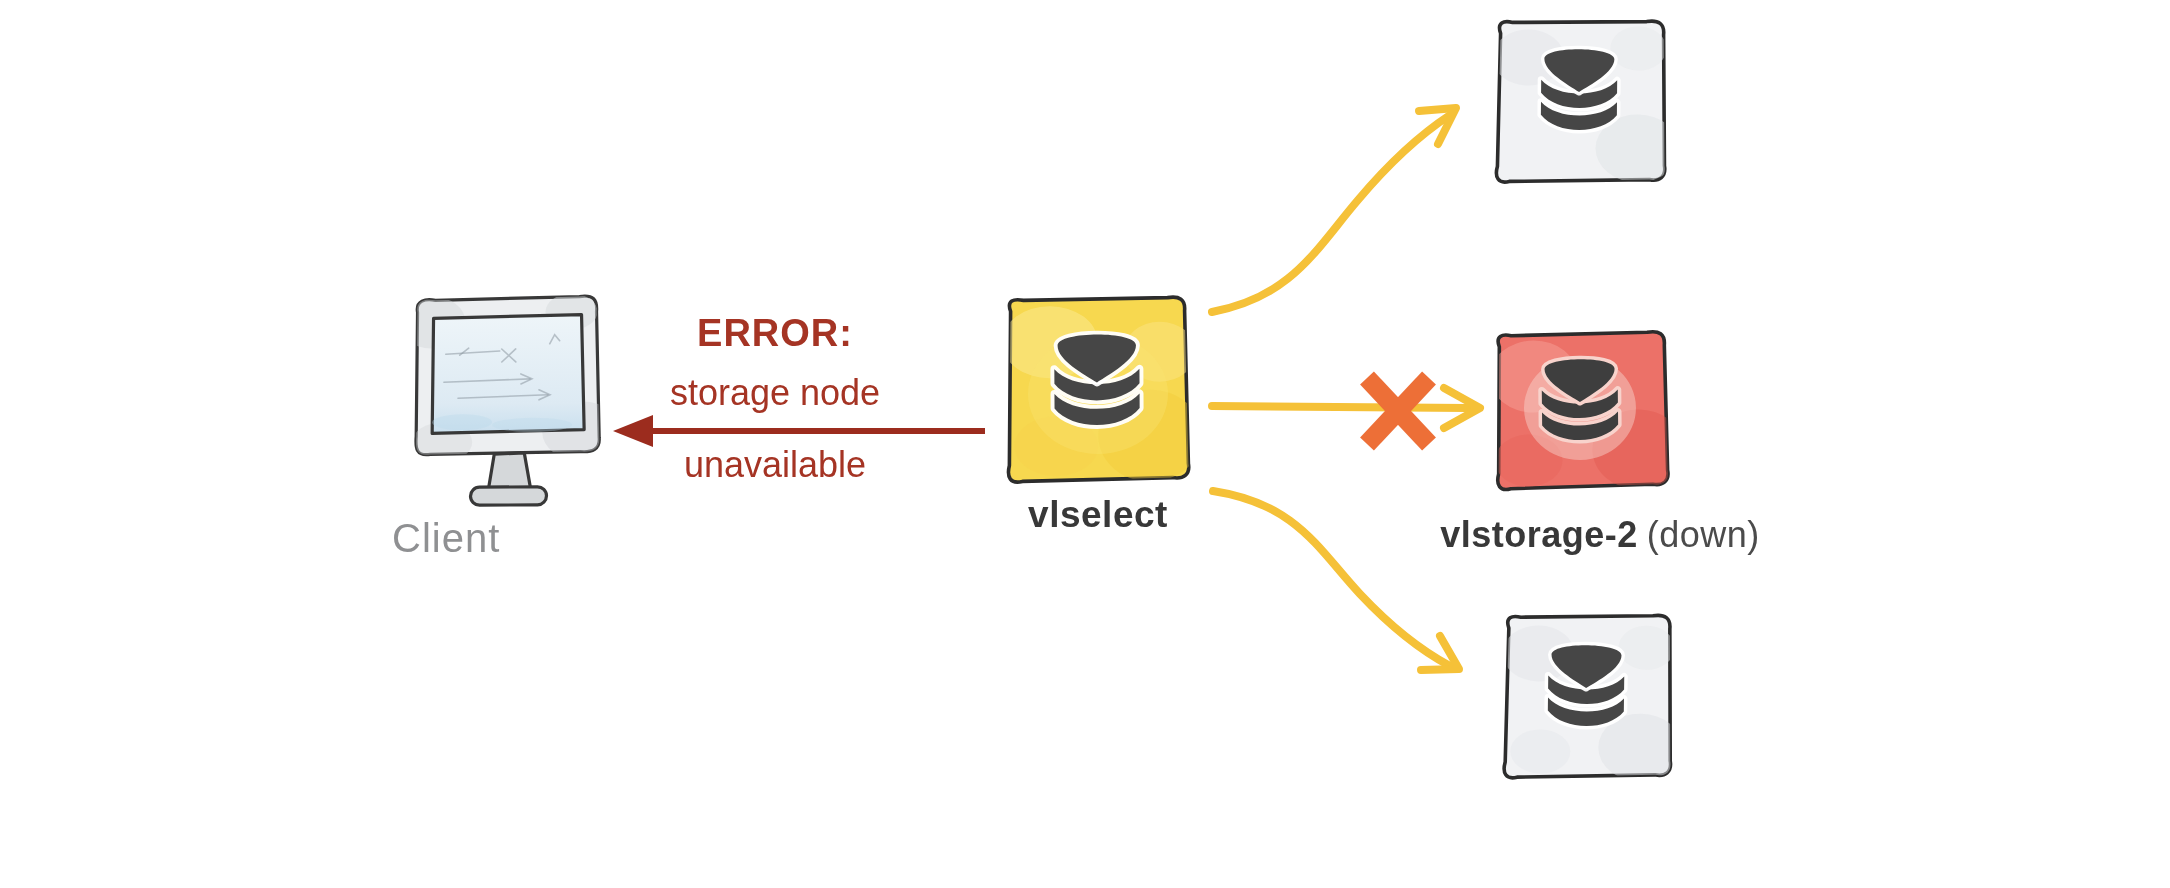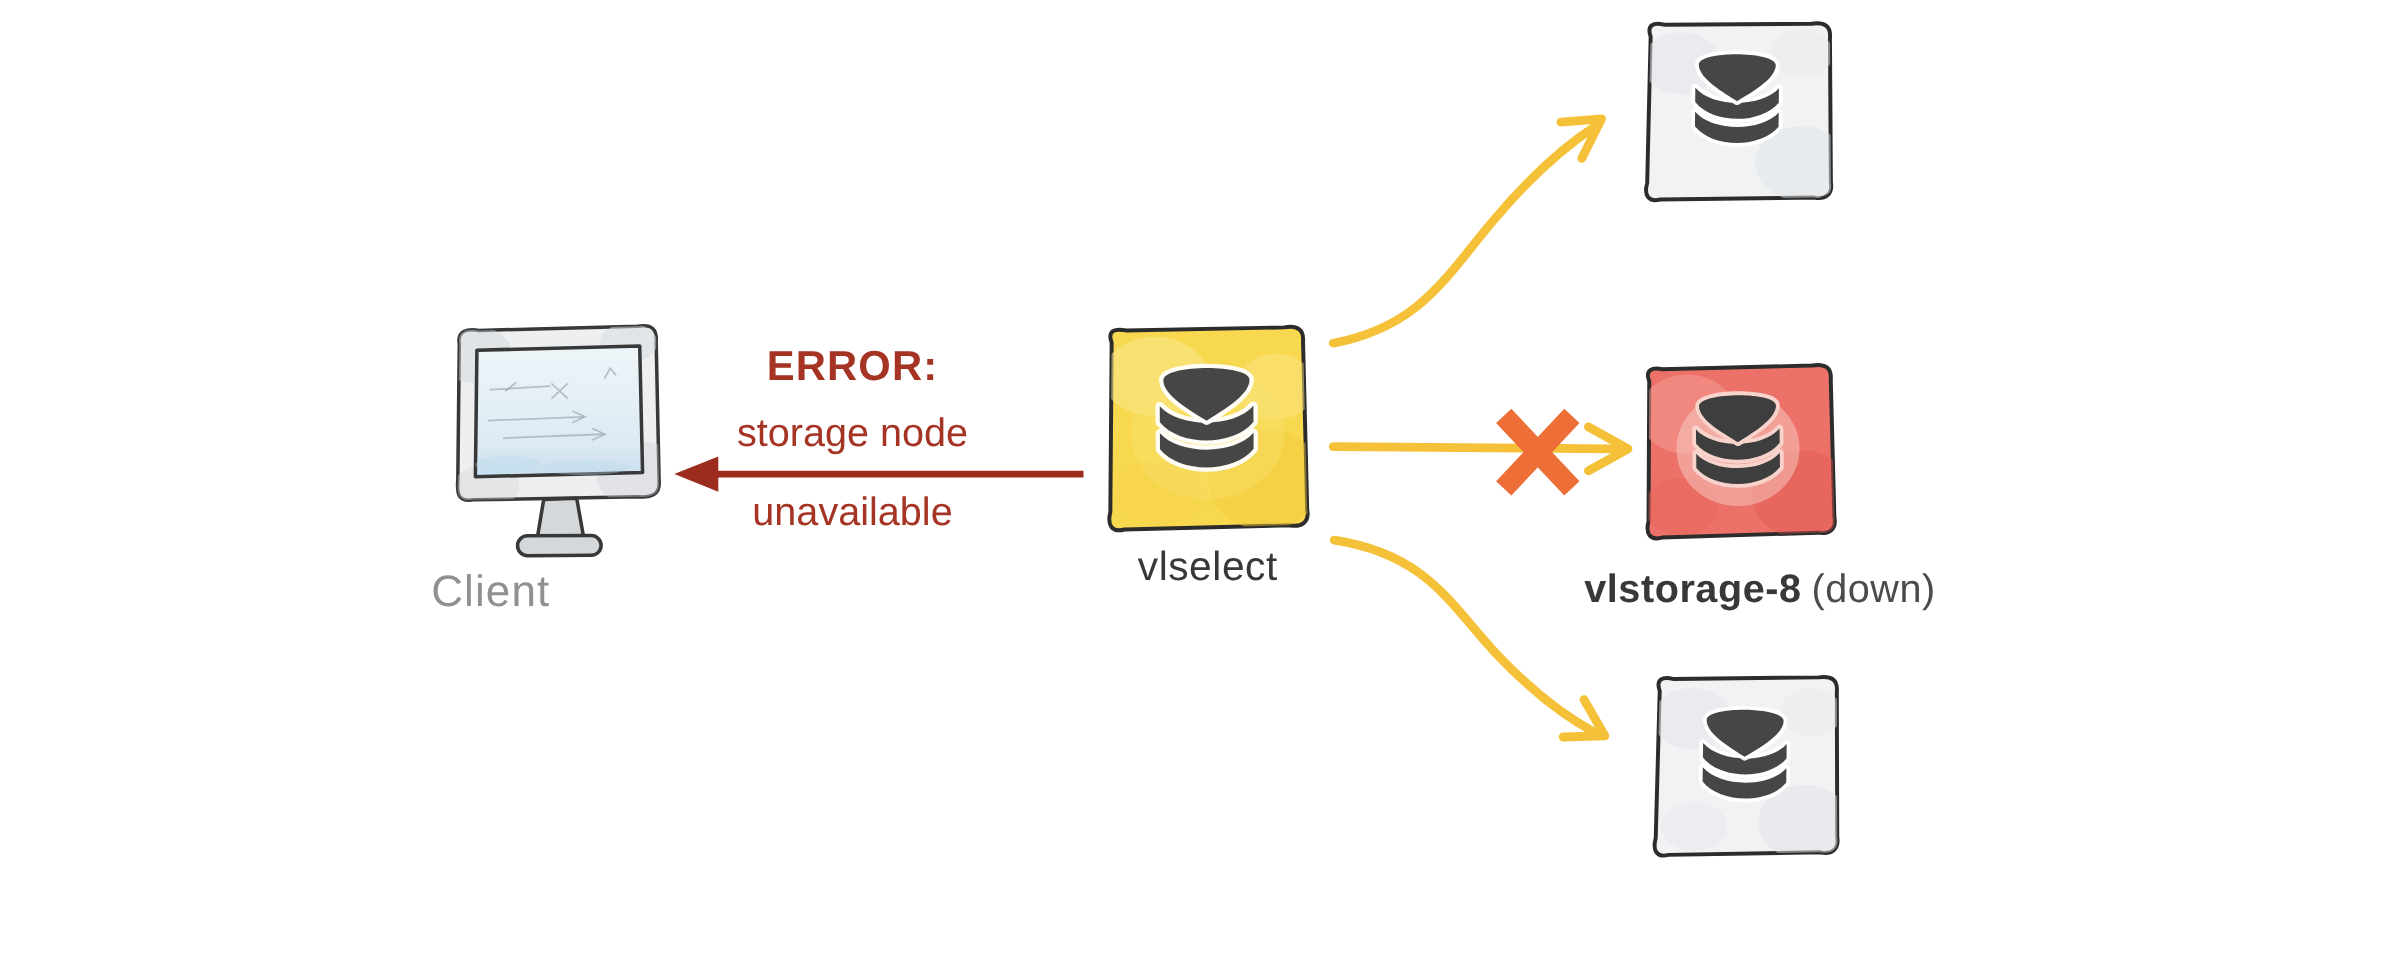--- a/index.html
+++ b/index.html
@@ -26,21 +26,21 @@
   }
   .error-line{
     left:575px;width:400px;text-align:center;
     font-size:36px;font-weight:500;
     color:var(--error-red,#a53424);
   }
   .error-line.l1{top:372px;}
   .error-line.l2{top:444px;text-align:center;}
   .select-label{
     left:1000px;top:494px;width:196px;text-align:center;
-    font-size:37px;font-weight:400;color:var(--label-dark,#383838);
+    font-size:37px;font-weight:700;color:var(--label-dark,#383838);
     letter-spacing:0.5px;
   }
   .storage-label{
     left:1335px;width:530px;text-align:center;
     font-size:36px;color:var(--label-dark,#383838);
     letter-spacing:0.5px;white-space:nowrap;
   }
   .storage-label .nm{font-weight:700;}
   .storage-label .st{font-weight:300;color:var(--label-muted,#4b4b4b);margin-left:9px;}
   .storage-label.s1{top:204px;}
@@ -207,21 +207,21 @@
         <ellipse cx="92" cy="78" rx="56" ry="52" fill="#f9d7d1" opacity="0.45"></ellipse>
       </g>
       <g transform="translate(42,18) scale(1.0)">
         <path class="logo on-red" style="fill:#3e3e3e" d="M12,64 C28,82 72,82 88,64 L88,77 C72,97 28,97 12,77 Z"></path>
         <path class="logo on-red" style="fill:#3e3e3e" d="M12,42 C28,60 72,60 88,42 L88,55 C72,75 28,75 12,55 Z"></path>
         <path class="logo on-red" style="fill:#3e3e3e" d="M15,21 C15,8 85,8 85,21 C85,34 61,47 50,54 C39,47 15,34 15,21 Z"></path>
       </g>
     </svg>
   </div>
   <div class="abs storage-label s2">
-    <span class="nm">vlstorage-8</span><span class="st">(down)</span>
+    <span class="nm">vlstorage-2</span><span class="st">(down)</span>
   </div>
 
   <div class="abs" style="left:1496px;top:612px">
     <svg width="180" height="170" viewBox="0 0 180 170" class="rot-c">
       <defs>
         <clipPath id="clipS3">
           <path d="M12,17 C8,6 15,4 24,6 L156,3 C168,1 174,5 173,16 L175,148 C177,159 170,164 160,162 L22,166 C11,169 7,162 10,151 Z"></path>
         </clipPath>
       </defs>
       <path class="fill-gray box-stroke" d="M12,17 C8,6 15,4 24,6 L156,3 C168,1 174,5 173,16 L175,148 C177,159 170,164 160,162 L22,166 C11,169 7,162 10,151 Z"></path>

